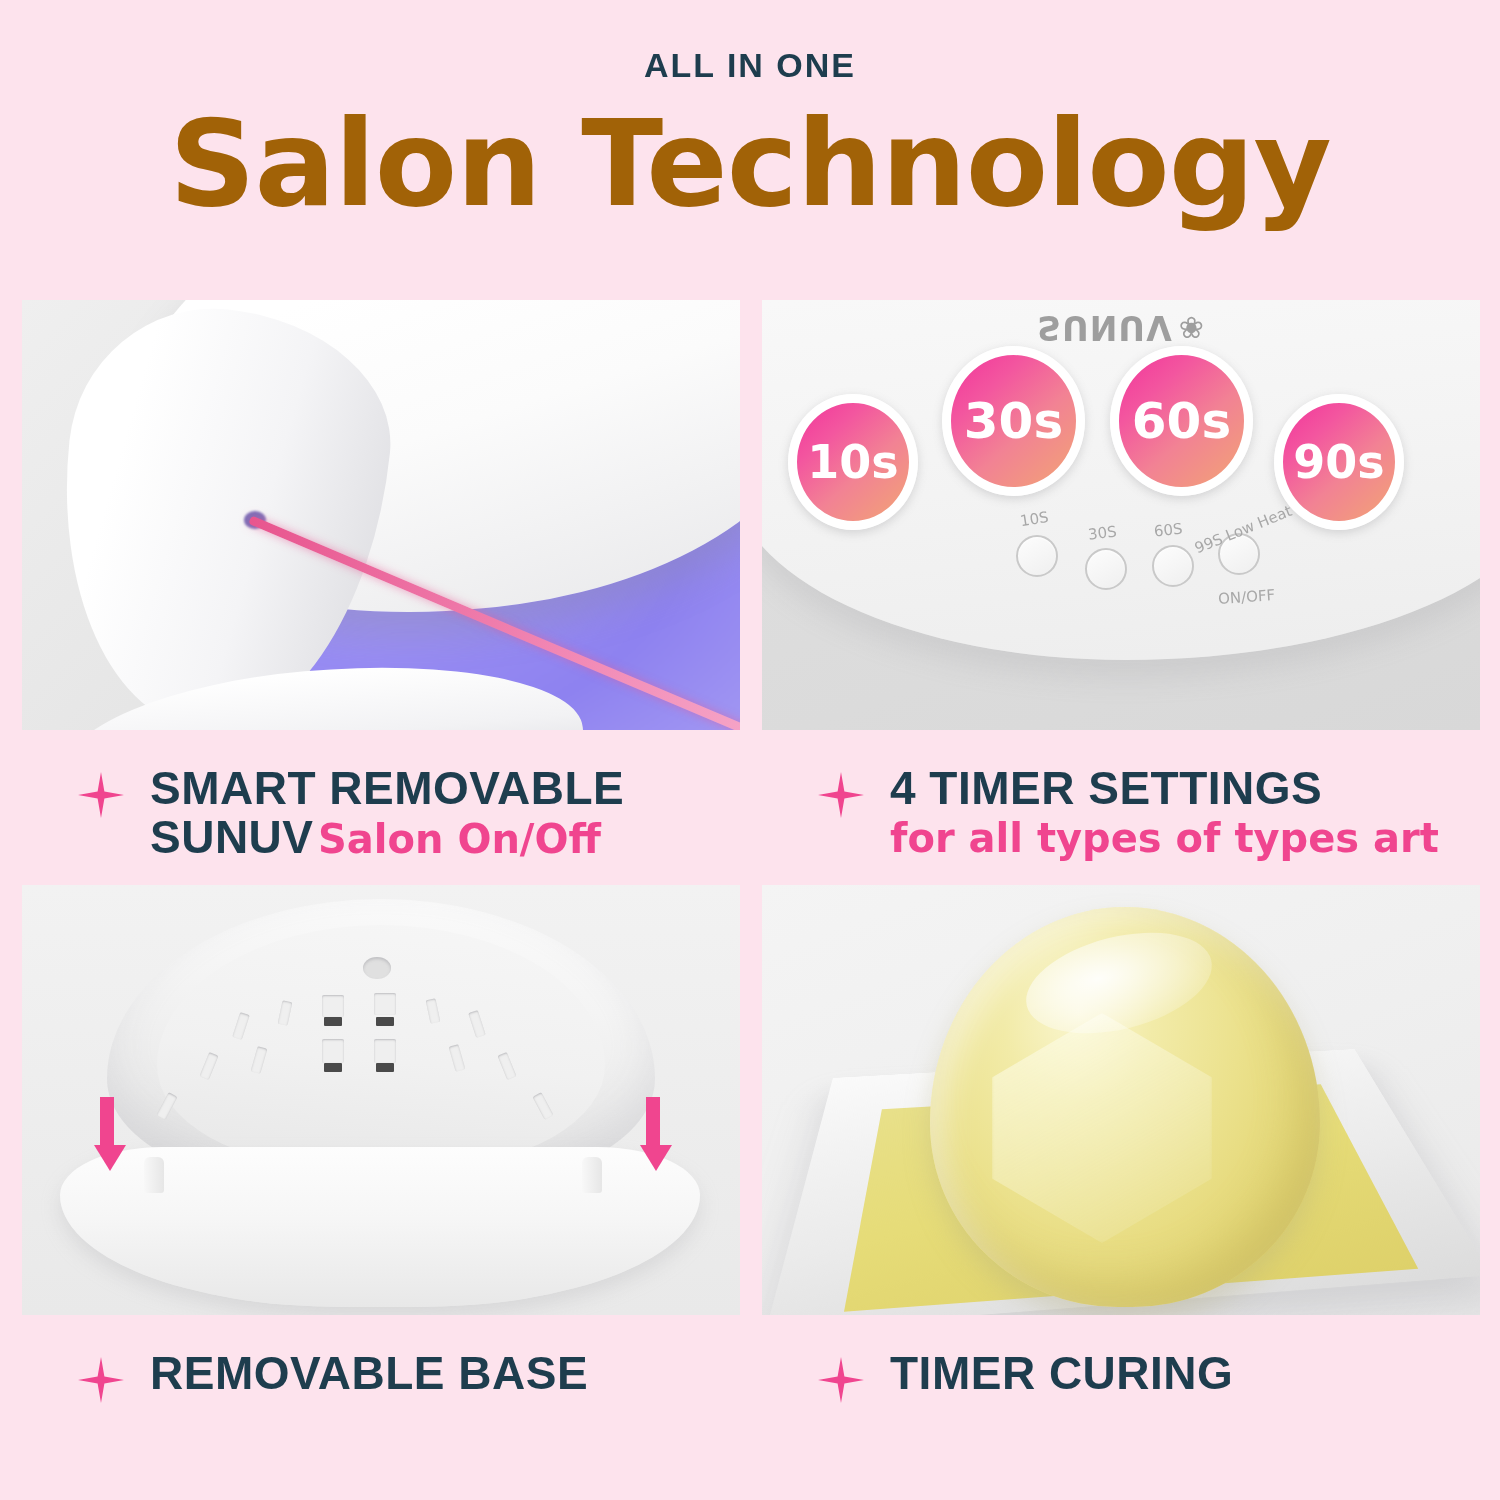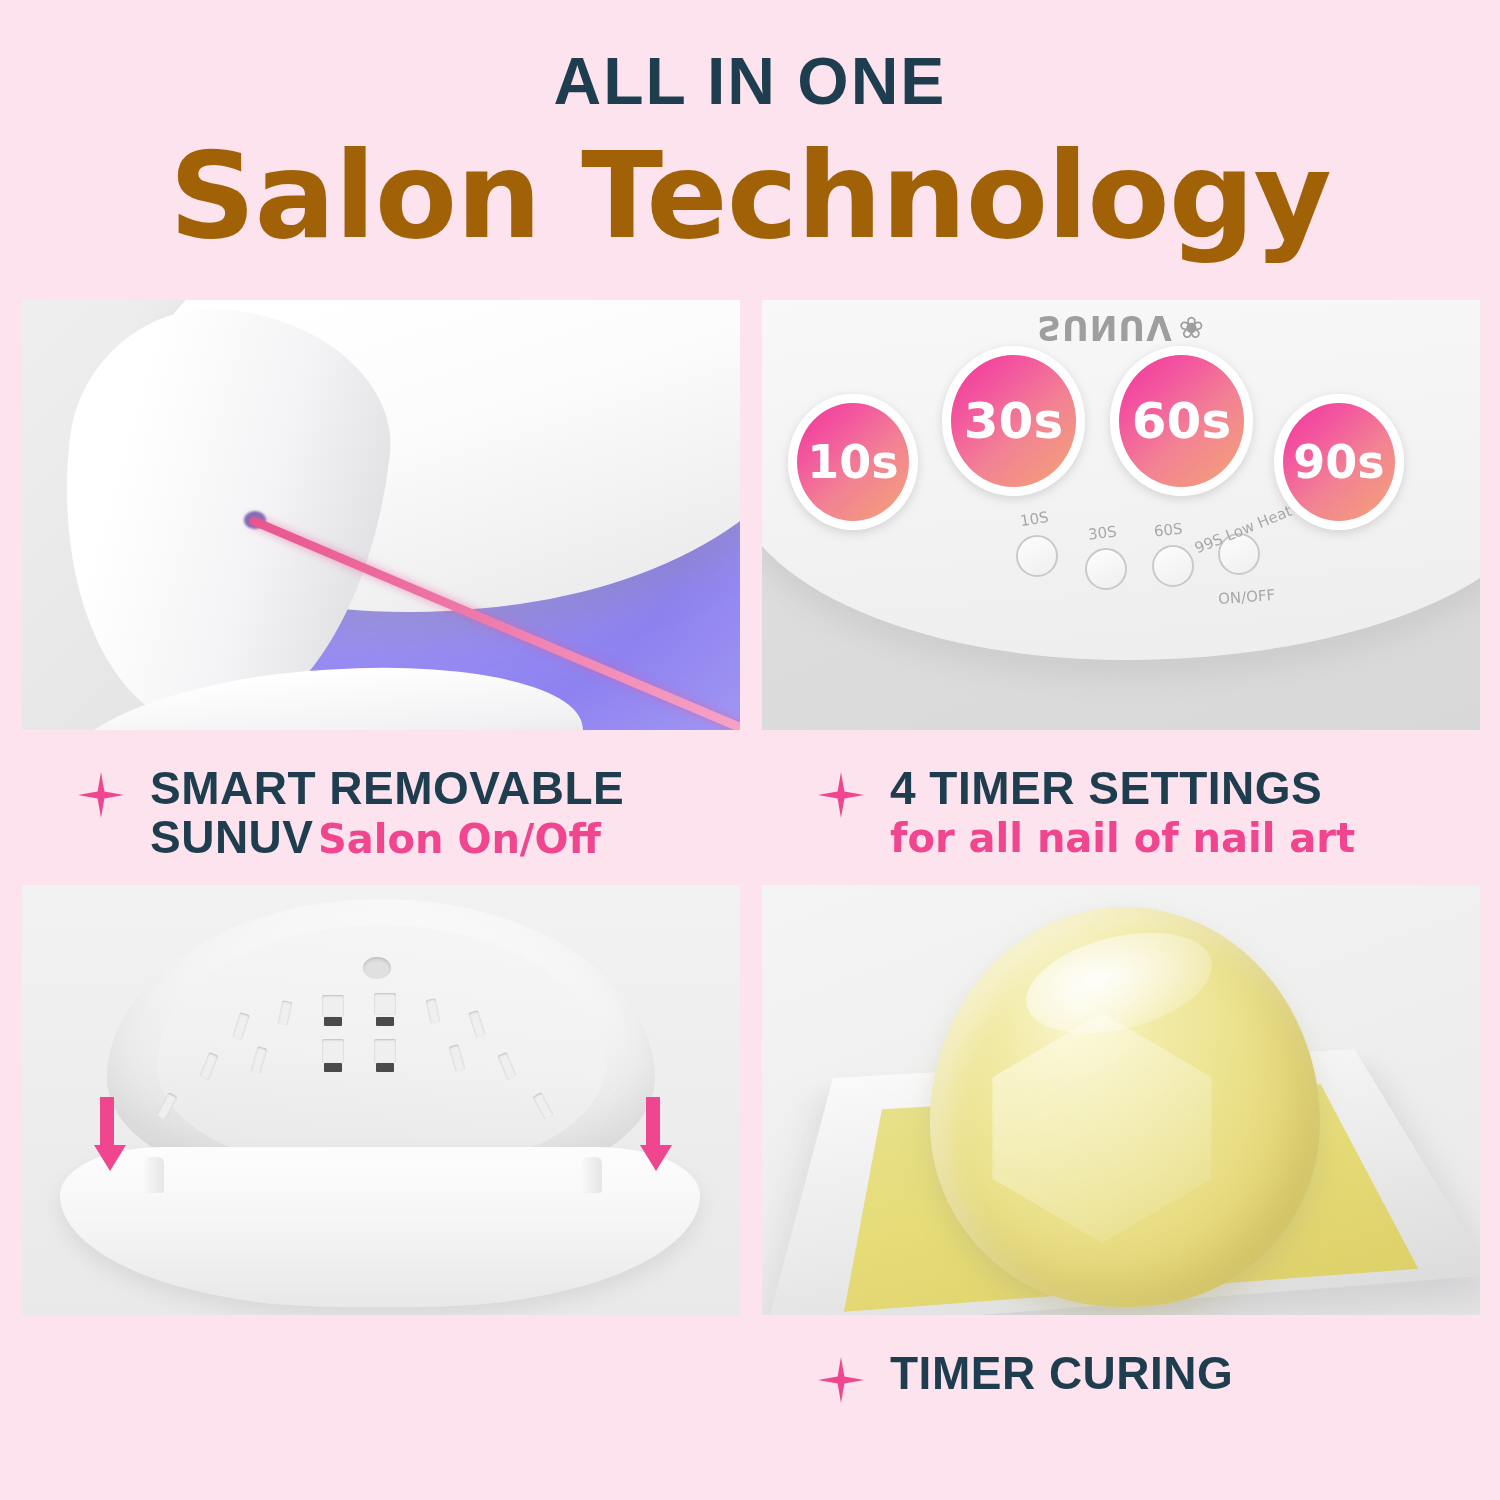--- a/index.html
+++ b/index.html
@@ -18,21 +18,21 @@
 
   
   .header {
     width: 100%;
     padding-top: 48px;
     text-align: center;
   }
 
   .eyebrow {
     font-family: "Liberation Sans", sans-serif;
-    font-size: 66px;
+    font-size: 34px;
     font-weight: bold;
     letter-spacing: 2px;
     color: #1E3D4E;
     line-height: 1;
   }
 
   .headline {
     font-family: "DejaVu Sans", sans-serif;
     font-size: 120px;
     font-weight: bold;
@@ -423,21 +423,21 @@
         <div class="bubble b3">60s</div>
         <div class="bubble b4">90s</div>
       </div>
     </div>
     <div class="caption">
       <svg class="sparkle" width="46" height="46" viewBox="0 0 46 46">
         <path d="M23 0 L26.4 19.6 L46 23 L26.4 26.4 L23 46 L19.6 26.4 L0 23 L19.6 19.6 Z" fill="#F0458F"></path>
       </svg>
       <div class="cap-text">
         <span class="cap-main">4 TIMER SETTINGS</span>
-        <span class="cap-sub-block">for all nail of nail art</span>
+        <span class="cap-sub-block">for all types of types art</span>
       </div>
     </div>
   </div>
 
   <div class="cell">
     <div class="photo p3">
       <div class="lid"></div>
       <div class="lid-inner"></div>
       <div class="sensor-hole"></div>
 
@@ -468,20 +468,28 @@
 
       <div class="arrow" style="left:72px;top:212px;">
         <div class="arrow-stem"></div>
           <div class="arrow-head"></div>
       </div>
       <div class="arrow" style="left:618px;top:212px;">
         <div class="arrow-stem"></div>
           <div class="arrow-head"></div>
       </div>
     </div>
+    <div class="caption">
+      <svg class="sparkle" width="46" height="46" viewBox="0 0 46 46">
+        <path d="M23 0 L26.4 19.6 L46 23 L26.4 26.4 L23 46 L19.6 26.4 L0 23 L19.6 19.6 Z" fill="#F0458F"></path>
+      </svg>
+      <div class="cap-text">
+        <span class="cap-main">REMOVABLE BASE</span>
+      </div>
+    </div>
   </div>
 
   <div class="cell">
     <div class="photo p4">
       <div class="substrate"></div>
       <div class="phosphor"></div>
       <div class="dome"></div>
       <div class="dome-facet"></div>
       <div class="dome-spec"></div>
     </div>

